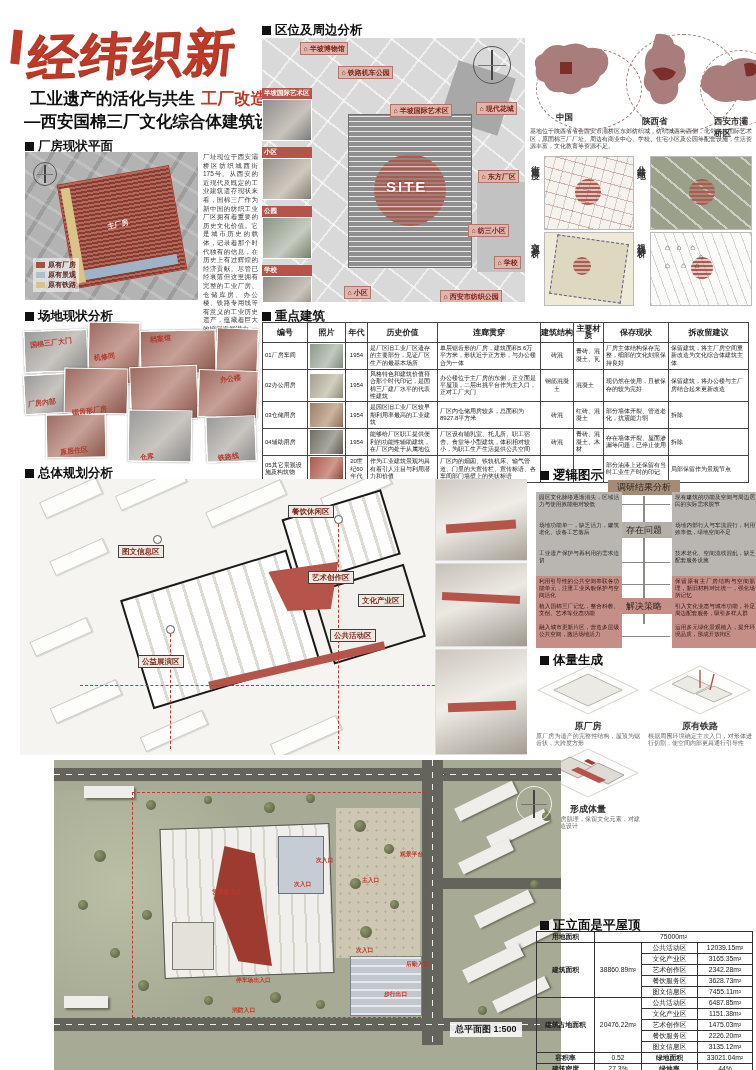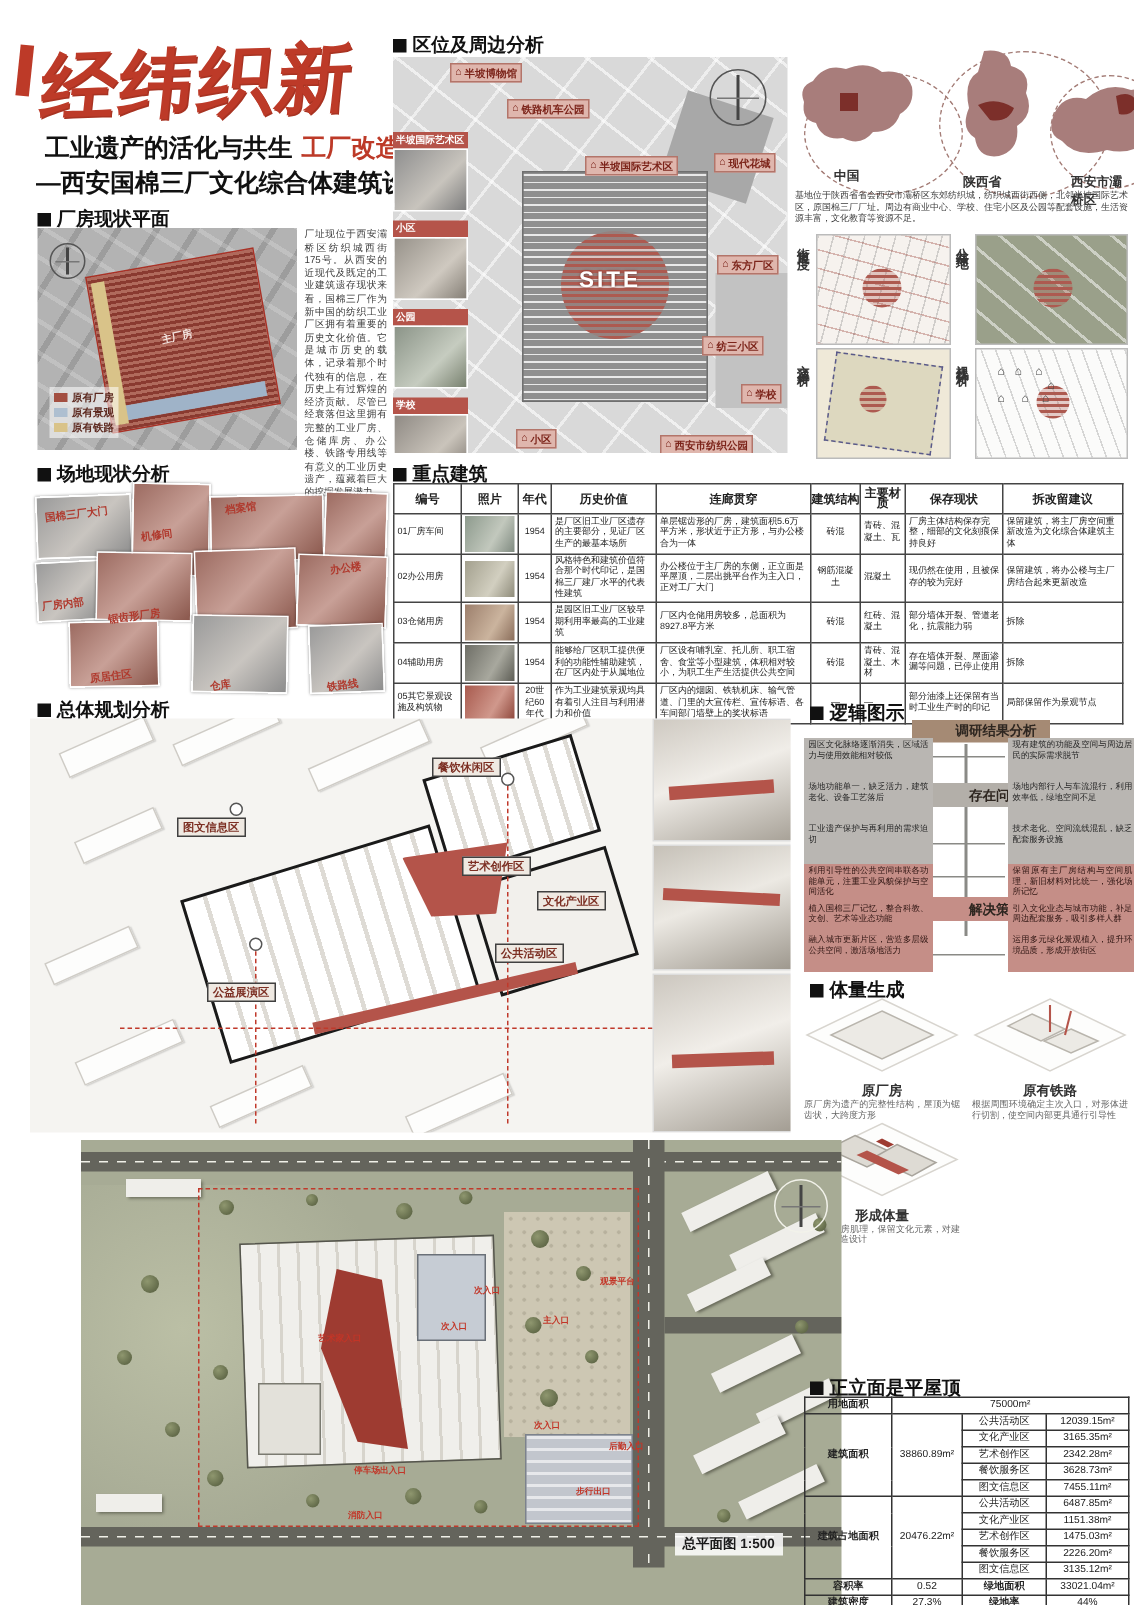--- a/index.html
+++ b/index.html
@@ -36,21 +36,21 @@
   table.kb th{font-size:8px;font-weight:bold;text-align:center;padding:2px 0;}
   table.kb td.c{text-align:center;}
   .kb-photo{width:100%;height:24px;background:linear-gradient(120deg,#8d9a8d,#c2c8bd 60%,#7f8a80);}
   table.ind{border-collapse:collapse;table-layout:fixed;width:216px;}
   table.ind td{border:0.6px solid #333;font-size:6.8px;line-height:8px;color:#222;padding:1px 2px;text-align:center;}
   table.ind td.lbl{font-weight:bold;}
   
   .lg-box{position:absolute;font-size:5.6px;line-height:6.8px;color:#262626;padding:2px 3px;text-align:justify;}
   .lg-gray{background:#b9b6b2;}
   .lg-pink{background:#c58e87;color:#2e1411;}
-  .lg-node{position:absolute;display:flex;align-items:center;justify-content:center;font-size:9px;font-weight:bold;color:#2e2620;padding-left:20px;}
+  .lg-node{position:absolute;display:flex;align-items:center;justify-content:center;font-size:9px;font-weight:normal;color:#2e2620;}
   .lg-line{position:absolute;background:#8a8a86;}
   
   .mass-cap{font-size:9px;font-weight:bold;color:#333;text-align:center;}
   .mass-desc{font-size:6px;line-height:7.4px;color:#666;text-align:justify;}
   
   .compass{position:absolute;border:1.5px solid #555;border-radius:50%;}
   .compass:before{content:"";position:absolute;left:50%;top:8%;width:2px;height:84%;background:#444;transform:translateX(-50%);}
   .compass:after{content:"";position:absolute;left:12%;top:50%;height:1px;width:76%;background:#777;}
   
   .road{position:absolute;background:#64645c;}

